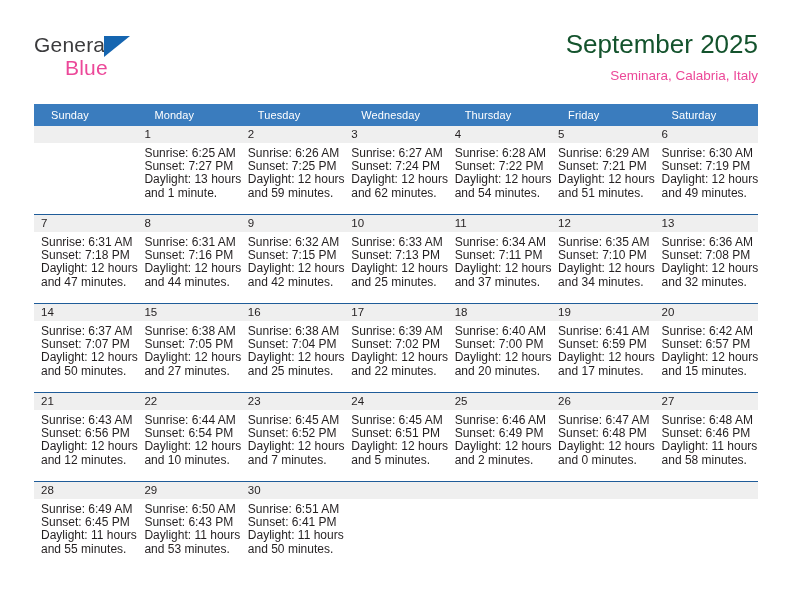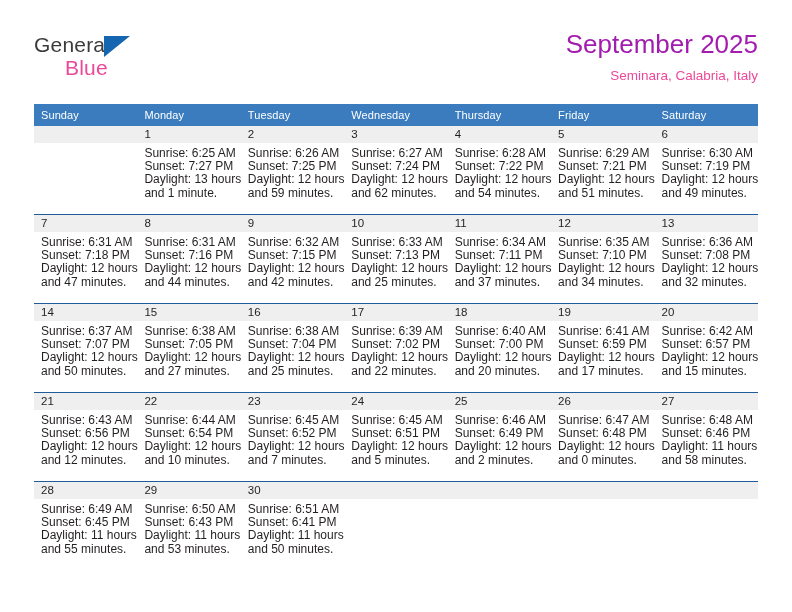--- a/index.html
+++ b/index.html
@@ -64,21 +64,21 @@
     font-family: "Liberation Sans", sans-serif;
   }
   .title-block {
     position: absolute;
     right: 34px;
     top: 28px;
     text-align: right;
   }
   .cal-title {
     font-size: 26px;
-    color: #a21caf;
+    color: #14532d;
     line-height: 32px;
     white-space: nowrap;
     text-align: right;
   }
   .cal-subtitle {
     font-size: 13.5px;
     color: #ec4899;
     line-height: 20px;
     margin-top: 6px;
     white-space: nowrap;
@@ -94,21 +94,21 @@
     table-layout: fixed;
   }
   .cal col { width: 103.43px; }
 
   .cal thead th {
     background: #3a7cbe;
     color: #ffffff;
     font-size: 11px;
     font-weight: normal;
     text-align: left;
-    padding: 5px 0 5px 7px;
+    padding: 5px 0 5px 17px;
     height: 11px;
     letter-spacing: 0.1px;
   }
 
   .cal tbody td {
     vertical-align: top;
     padding: 0;
     border-top: 1px solid #1f5c99;
     height: 88px;
     background: #ffffff;

